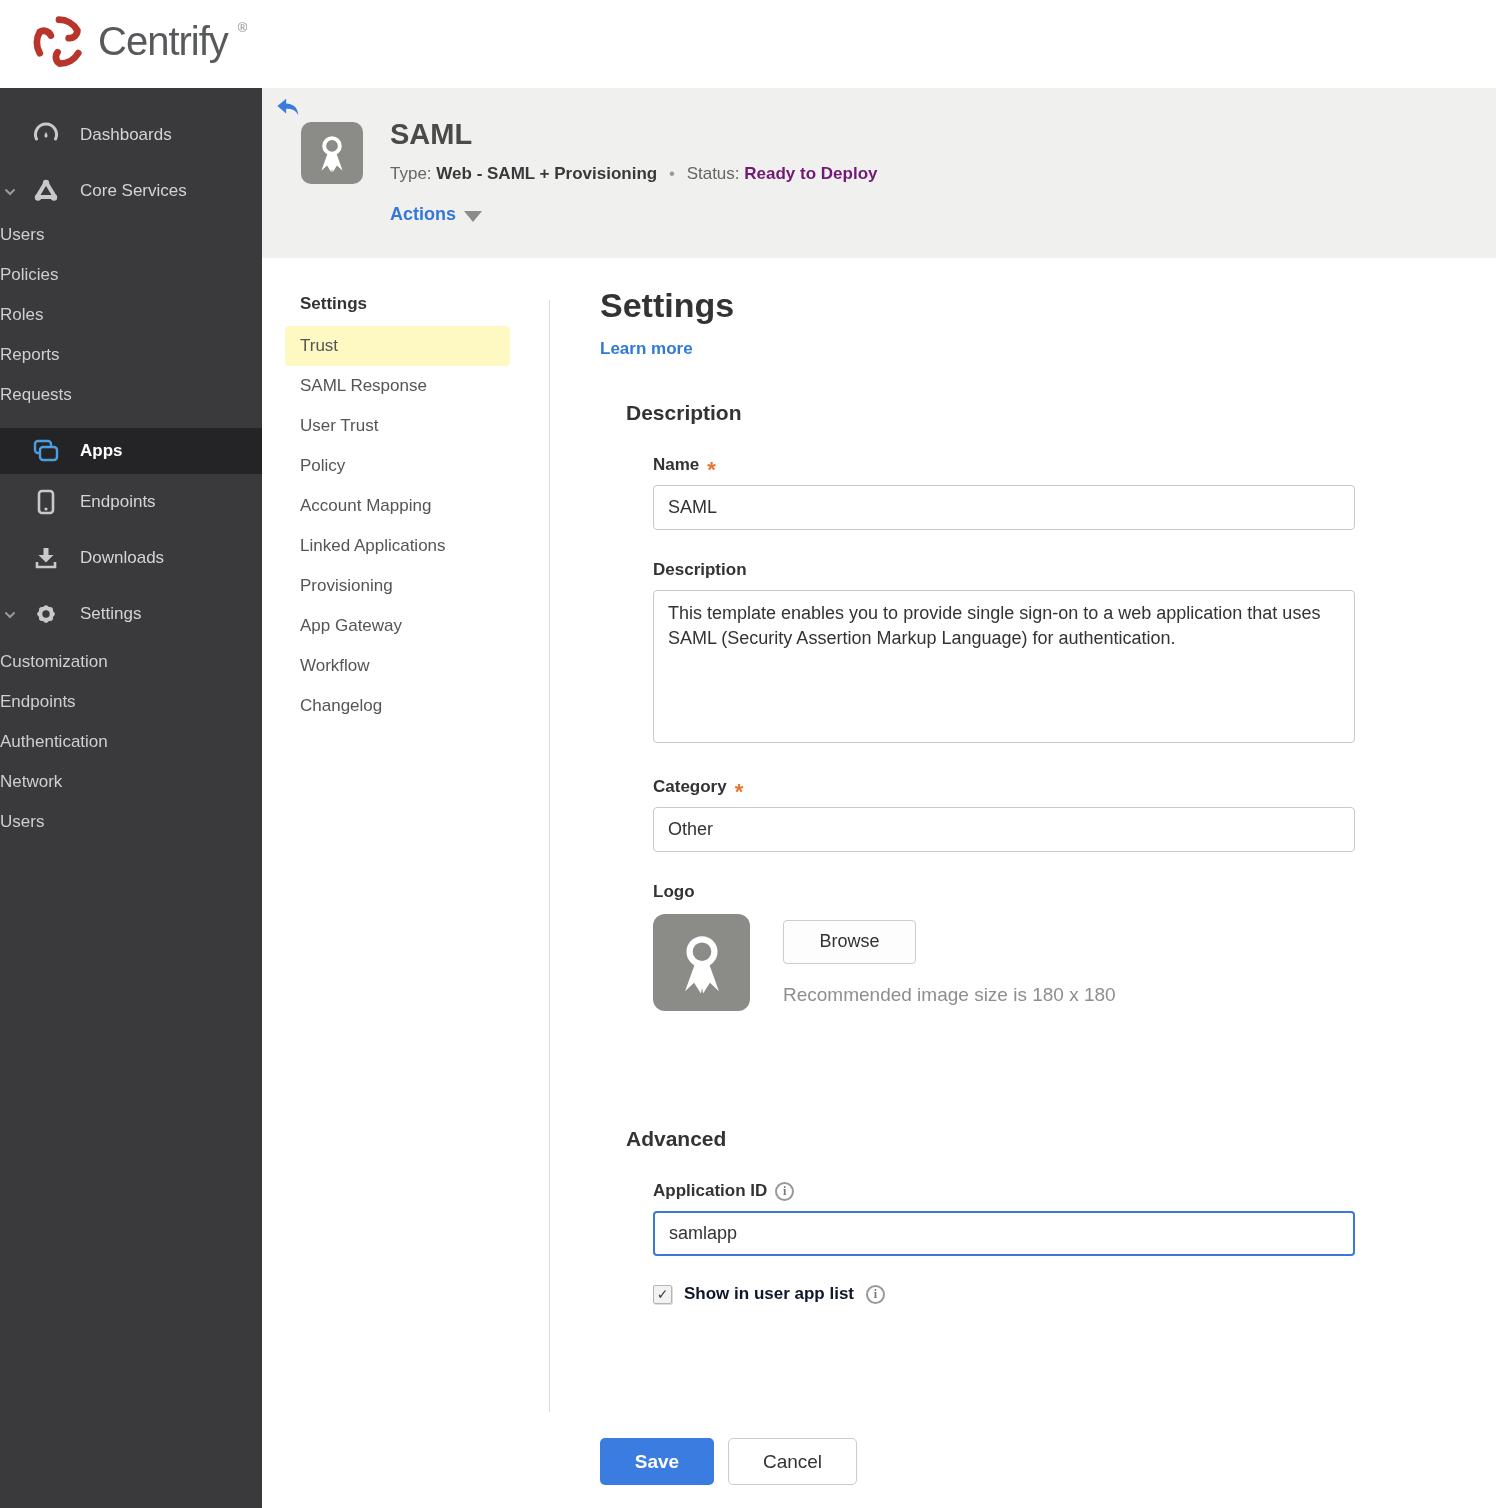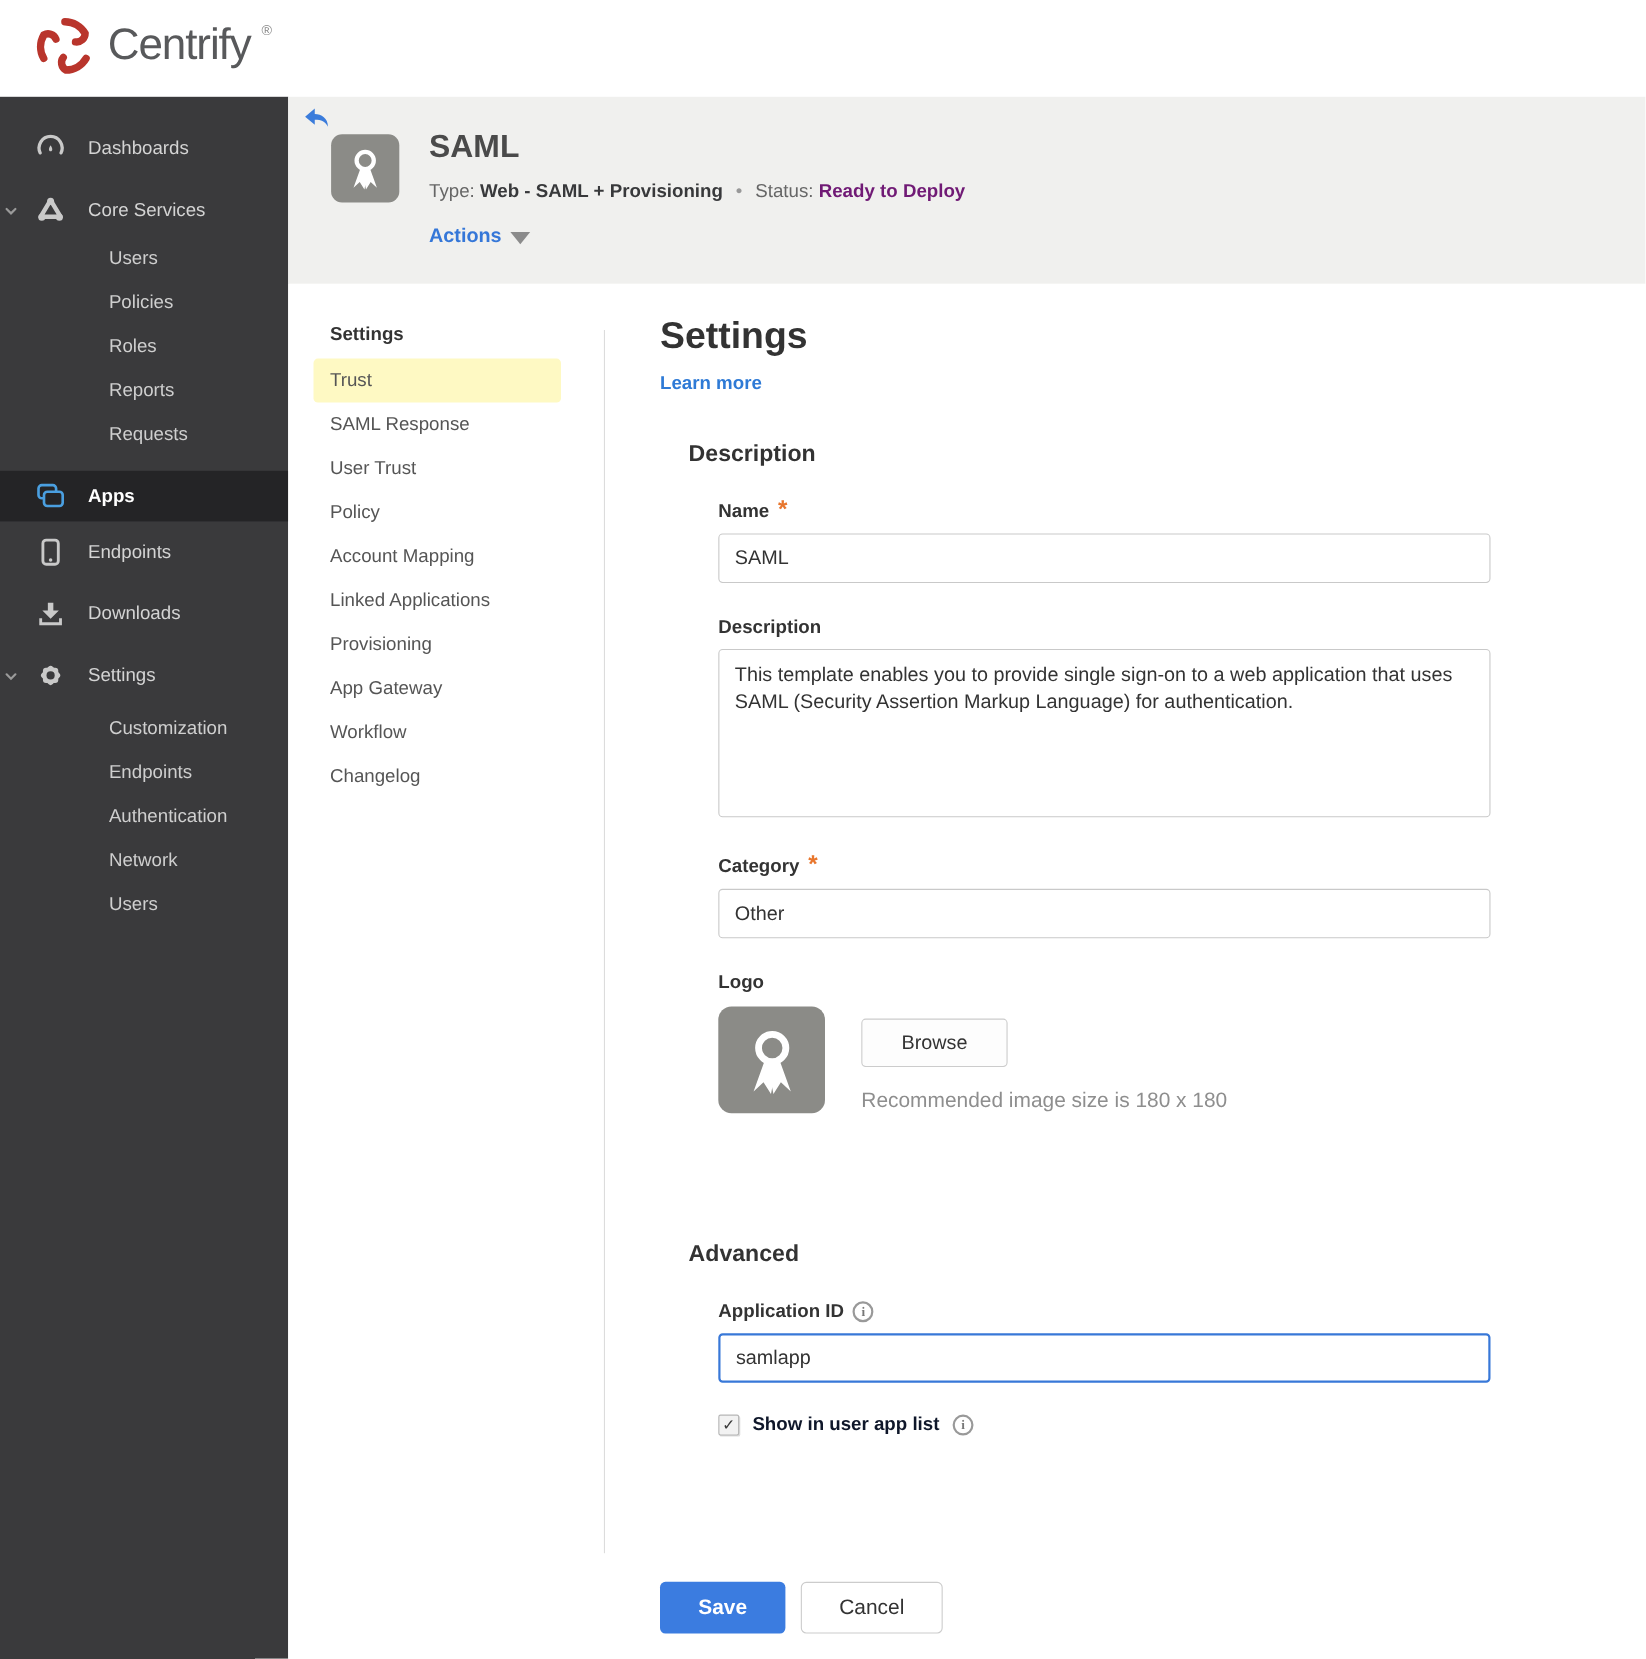--- a/index.html
+++ b/index.html
@@ -12,21 +12,21 @@
   .brand { position:absolute; left:30px; top:12px; display:flex; align-items:flex-start; gap:10px; }
   .brand-name { font-size:40px; font-weight:500; color:#58595b; letter-spacing:-1px; line-height:58px; }
   .brand-reg { font-size:13px; color:#8a8a8a; margin-top:8px; }
 
   
   .sidebar { position:absolute; top:88px; left:0; width:262px; height:1420px;
     background:#3a3a3c; color:#d4d4d4; font-size:17px; }
   .side-row { position:relative; display:flex; align-items:center; height:48px; cursor:pointer; }
   .side-row .ico { width:26px; height:26px; margin-left:33px; margin-right:21px; flex:0 0 26px; display:flex; align-items:center; justify-content:center; }
   .side-chevron { position:absolute; left:3px; top:50%; transform:translateY(-50%); width:14px; height:14px; }
-  .side-sub { height:40px; line-height:40px; padding-left:99px; color:#cfcfcf; cursor:pointer; }
+  .side-sub { height:40px; line-height:40px; color:#cfcfcf; cursor:pointer; }
   .side-row.active { background:#242426; height:46px; }
   .side-row.active .label { color:#fff; font-weight:700; }
   .mt23 { margin-top:23px; } .mt8 { margin-top:8px; } .mt13 { margin-top:13px; }
   .tall { height:56px; }
 
   
   .app-header { position:absolute; left:262px; top:88px; width:1234px; height:170px; background:#f0f0ee; }
   .back-btn { position:absolute; left:14px; top:8px; width:24px; height:22px; cursor:pointer; }
   .app-logo-sm { position:absolute; left:39px; top:34px; width:62px; height:62px;
     background:#8b8b87; border-radius:10px; display:flex; align-items:center; justify-content:center; }
@@ -53,29 +53,29 @@
 
   
   .main-form { position:absolute; left:338px; top:0; width:760px; }
   .form-title { font-size:34px; font-weight:700; color:#333; margin-top:28px; }
   .learn-more { display:inline-block; margin-top:14px; font-size:17px; font-weight:700;
     color:#2e7ad6; cursor:pointer; }
   .section-heading { font-size:21px; font-weight:700; color:#333; margin-left:26px; }
   .sh-desc { margin-top:42px; } .sh-adv { margin-top:116px; }
   .field { margin-left:53px; }
   .field-label { margin-top:30px; font-size:17px; font-weight:700; color:#333;
-    display:flex; align-items:center; gap:8px; }
+    display:flex; align-items:flex-end; gap:8px; }
   .req { color:#e8762d; font-size:22px; font-weight:700; line-height:10px; margin-top:-4px; }
   .text-input { margin-top:10px; width:702px; height:45px; border:1px solid #c9c9c9; border-radius:4px;
     padding:0 14px; font-size:18px; color:#333; font-family:"Liberation Sans",sans-serif; background:#fff; }
   .text-area { margin-top:10px; width:702px; height:153px; border:1px solid #c9c9c9; border-radius:4px;
     padding:10px 14px; font-size:18px; line-height:25px; color:#333; resize:none;
     font-family:"Liberation Sans",sans-serif; background:#fff; }
   .text-input.focused { border:2px solid #3878d8; }
-  .logo-row { margin-top:12px; display:flex; align-items:flex-end; }
+  .logo-row { margin-top:12px; display:flex; align-items:center; }
   .app-logo-lg { width:97px; height:97px; background:#8b8b87; border-radius:12px;
     display:flex; align-items:center; justify-content:center; flex:0 0 97px; }
   .logo-right { margin-left:33px; }
   .browse-btn { width:133px; height:44px; border:1px solid #ccc; border-radius:4px; background:#fdfdfd;
     font-size:18px; color:#333; cursor:pointer; font-family:"Liberation Sans",sans-serif; }
   .logo-hint { margin-top:20px; font-size:19px; color:#8e8e8e; }
   .info-icon { display:inline-flex; align-items:center; justify-content:center; width:19px; height:19px;
     border:2px solid #999; border-radius:50%; color:#777; font-size:12px; font-weight:700;
     font-family:"Liberation Serif", serif; cursor:pointer; }
   .checkbox-row { margin-left:53px; margin-top:28px; display:flex; align-items:center; gap:12px; }

